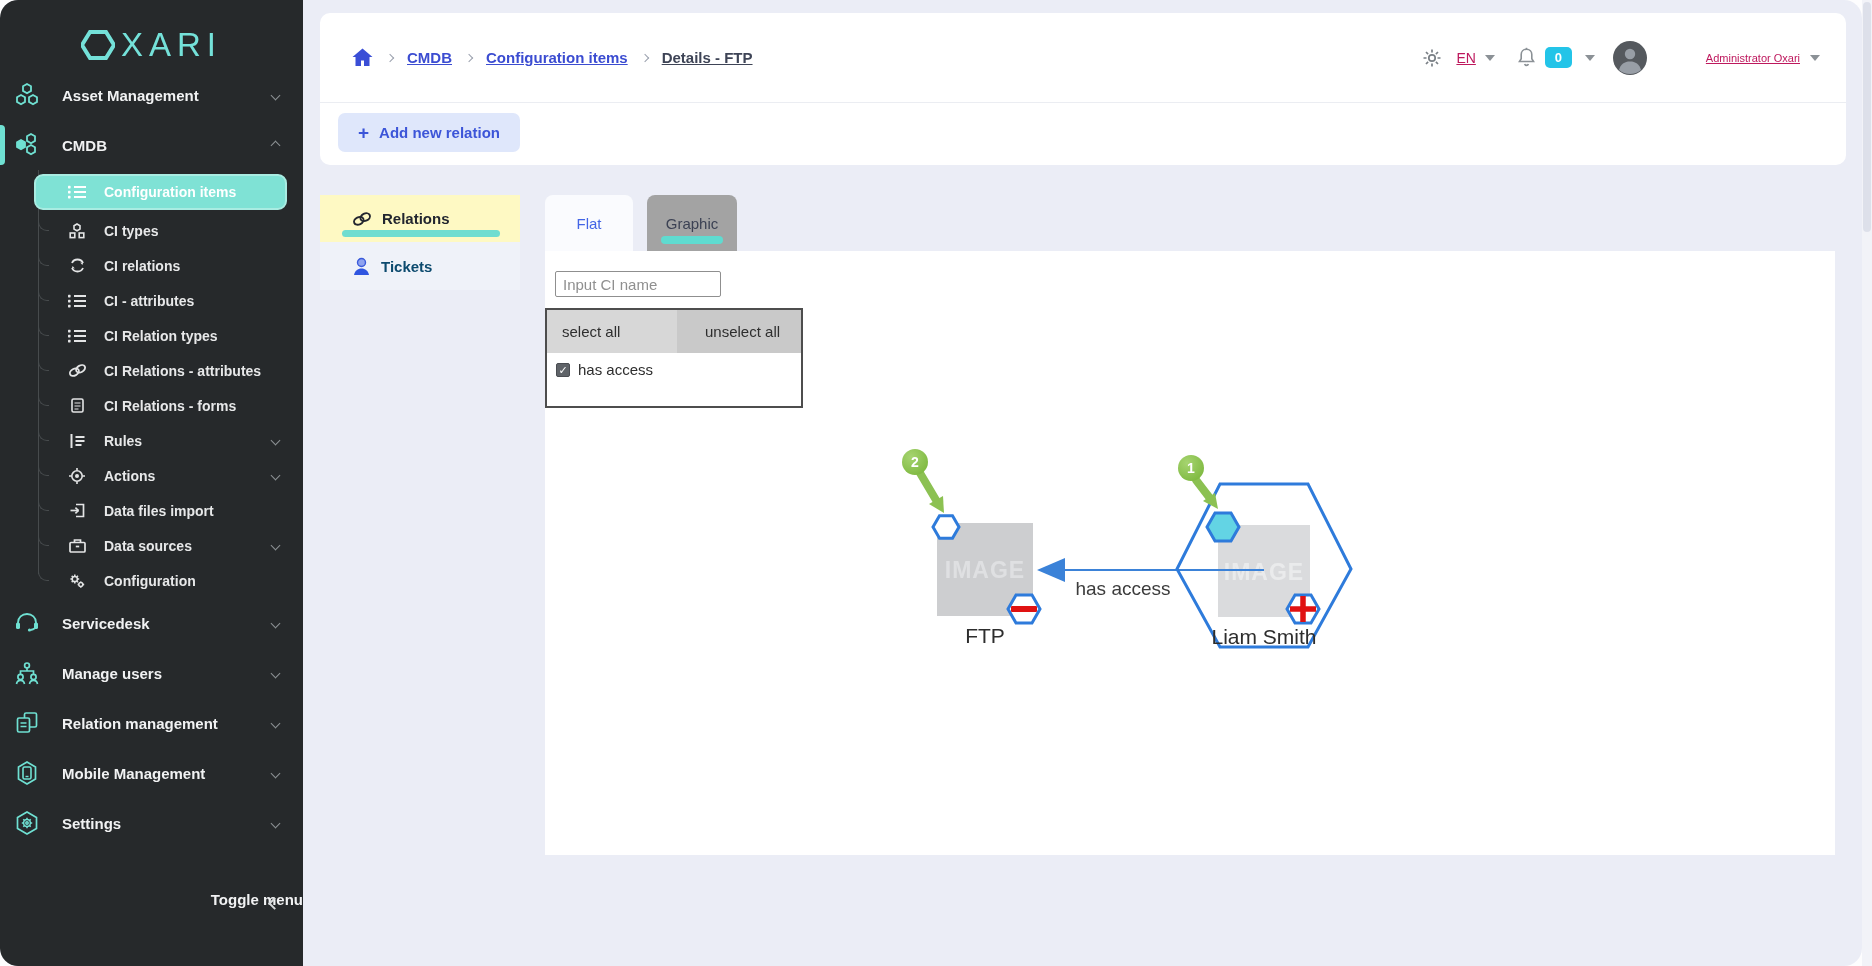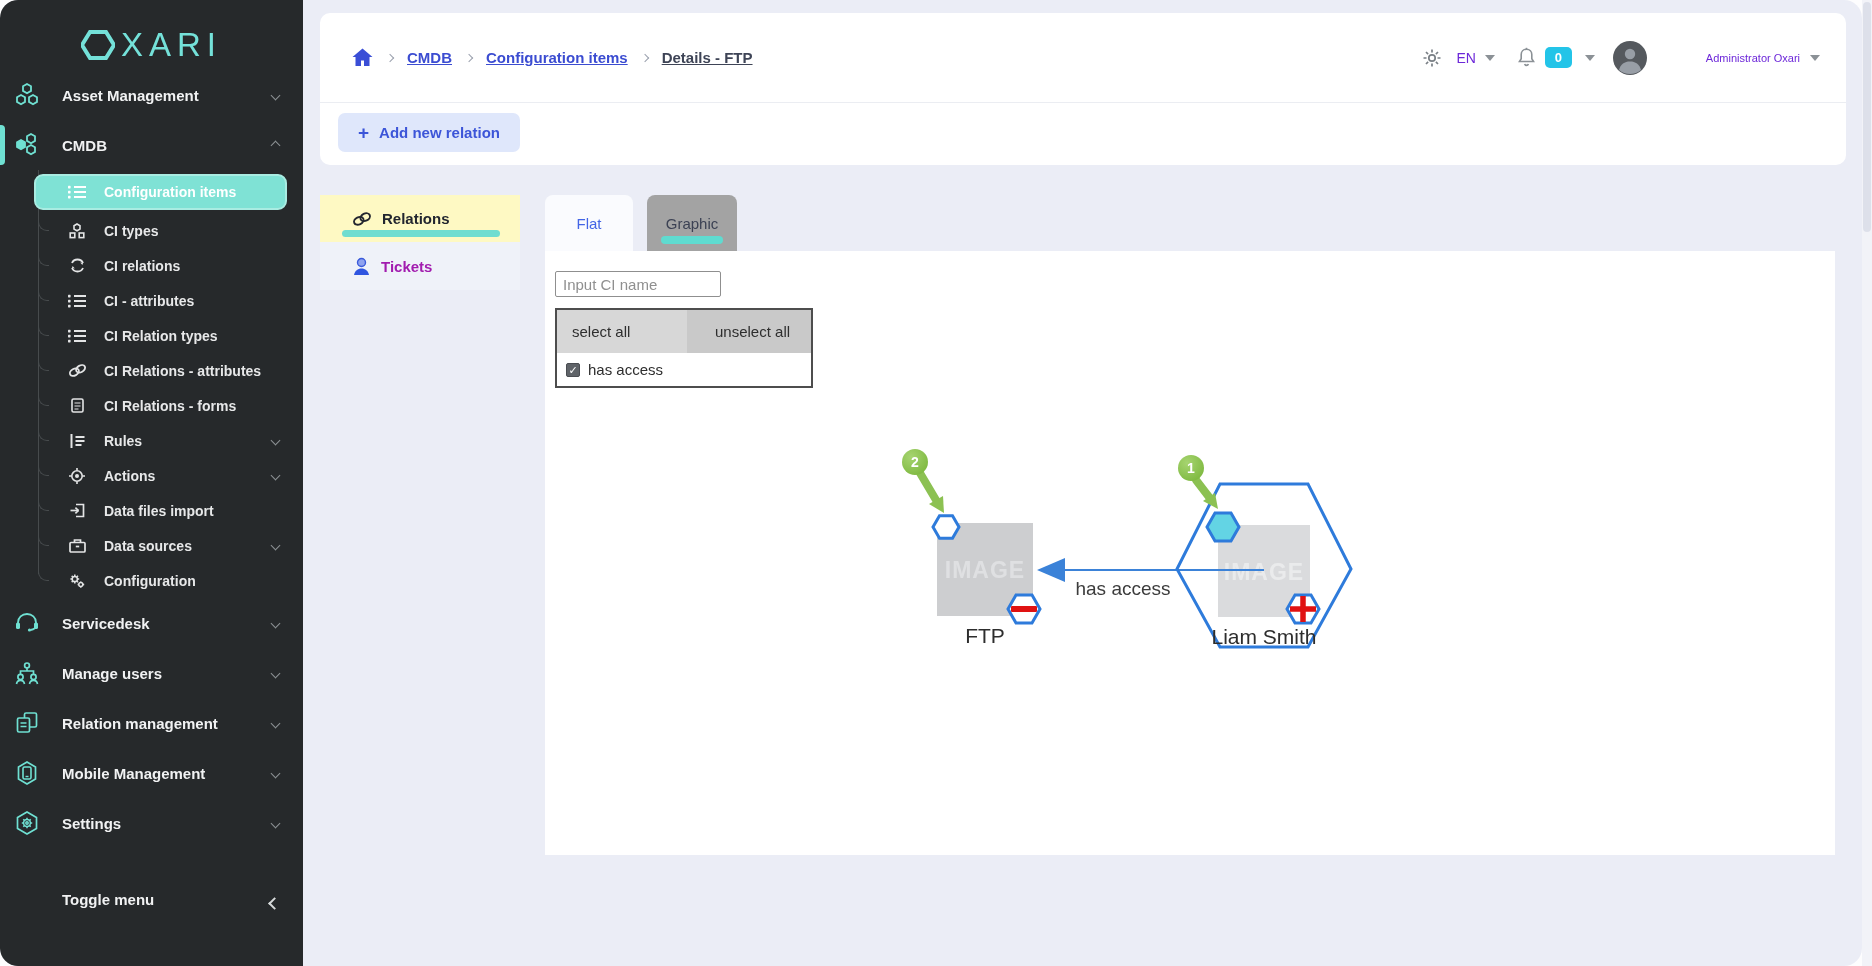--- a/index.html
+++ b/index.html
@@ -26,57 +26,57 @@
   .active-bar { position:absolute; left:0; top:5px; width:5px; height:40px; background:#6fe0d2; border-radius:0 4px 4px 0; }
   #cmdb-children { position:relative; padding:1px 0 0 0; }
   #tree-line { position:absolute; left:38px; top:0; width:1px; height:404px; background:#474b4d; }
   .child-item { position:relative; height:35px; display:flex; align-items:center; padding-left:64px; cursor:pointer; color:#e7e8e9; }
   .child-item .ic-box { width:26px; display:flex; justify-content:center; color:#e3e4e5; }
   .child-item .lbl { margin-left:14px; font-size:14px; font-weight:700; }
   .child-item .chev { position:absolute; right:24px; }
   .branch { position:absolute; left:38px; top:3px; width:11px; height:15px; border-left:1px solid #474b4d; border-bottom:1px solid #474b4d; border-bottom-left-radius:9px; }
   .child-item.active-child { height:36px; margin:3px 16px 3px 34px; padding-left:28px; background:#7fe2d5; border:2px solid #a9ece2; border-radius:9px; color:#ffffff; }
   .child-item.active-child .ic-box { color:#ffffff; }
-  #toggle-row { margin-top:26px; }
+  #toggle-row { margin-top:26px;justify-content:flex-end; }
 
   
   #header-card { position:absolute; left:320px; top:13px; width:1526px; height:152px; background:#ffffff; border-radius:10px; }
   #breadcrumb-row { position:absolute; left:0; top:0; right:0; height:89px; display:flex; align-items:center; padding:0 26px 0 32px; }
   .crumb-sep { width:6px; height:6px; border-right:1.8px solid #9aa0ad; border-top:1.8px solid #9aa0ad; transform:rotate(45deg); margin:0 14px; }
   .crumb-link { color:#3b4cd1; font-size:15px; font-weight:700; text-decoration:underline; cursor:pointer; }
   .crumb-current { color:#3e4456; font-size:15px; font-weight:700; text-decoration:underline; }
   #header-right { margin-left:auto; display:flex; align-items:center; color:#8b9196; }
-  #header-right .txt { font-size:14px; color:#6d28d9; }
+  #header-right .txt { font-size:14px; color:#be185d;text-decoration:underline; }
   .caret { width:0; height:0; border-left:5px solid transparent; border-right:5px solid transparent; border-top:6px solid #8b9196; display:inline-block; }
   #notif-badge { min-width:27px; height:21px; background:#23c4e8; border-radius:5px; color:#fff; font-size:13px; font-weight:700; display:flex; align-items:center; justify-content:center; padding:0 6px; }
   #header-divider { position:absolute; left:0; top:89px; width:100%; height:1px; background:#ebedf2; }
   #add-relation-btn { position:absolute; left:18px; top:100px; height:39px; background:#dfe7fb; border:none; border-radius:7px; color:#3c55d8; font-size:15px; font-weight:600; display:flex; align-items:center; gap:10px; padding:0 20px; cursor:pointer; font-family:"Liberation Sans",sans-serif; }
   #add-relation-btn .plus { font-size:19px; font-weight:700; line-height:1; }
 
   
   #side-tabs { position:absolute; left:320px; top:195px; width:200px; }
   .side-tab { position:relative; display:flex; align-items:center; padding-left:32px; cursor:pointer; }
   #side-tab-relations { height:47px; background:#fef9c3; }
   #side-tab-relations .lbl { margin-left:10px; font-size:15px; font-weight:700; color:#22262f; }
   #relations-underline { position:absolute; left:22px; bottom:5px; width:158px; height:7px; border-radius:4px; background:#70ddd0; }
   #side-tab-tickets { height:48px; background:#eff2f9; }
-  #side-tab-tickets .lbl { margin-left:10px; font-size:15px; font-weight:700; color:#a21caf; }
+  #side-tab-tickets .lbl { margin-left:10px; font-size:15px; font-weight:700; color:#0c4a6e; }
 
   
   .view-tab { position:absolute; top:195px; height:56px; display:flex; align-items:center; justify-content:center; border-radius:8px 8px 0 0; cursor:pointer; }
   #tab-flat { left:545px; width:88px; background:#fafbfe; color:#4365e6; font-size:15px; }
   #tab-graphic { left:647px; width:90px; background:#a3a3a3; color:#3c4254; font-size:15px; }
   #graphic-underline { position:absolute; bottom:7px; left:14px; width:62px; height:8px; border-radius:4px; background:#5fdbd0; }
 
   
   #content-panel { position:absolute; left:545px; top:251px; width:1290px; height:604px; background:#ffffff; }
   #graph-svg { position:absolute; left:0; top:0; }
   #ci-name-input { position:absolute; left:10px; top:20px; width:166px; height:26px; border:1px solid #8f8f8f; border-radius:2px; font-size:15px; color:#444; padding:0 7px; font-family:"Liberation Sans",sans-serif; background:#fff; }
   #ci-name-input::placeholder { color:#8f8f8f; }
-  #filter-box { position:absolute; left:10px; top:57px; width:258px; height:80px; border:2px solid #4d4d4d; background:#fff; }
+  #filter-box { position:absolute; left:0; top:57px; width:258px; height:100px; border:2px solid #4d4d4d; background:#fff; }
   #filter-head { display:flex; height:43px; }
   .filter-btn { height:43px; display:flex; align-items:center; font-size:15px; color:#2e2e2e; cursor:pointer; }
   #select-all-btn { width:130px; background:#d7d7d7; padding-left:15px; }
   #unselect-all-btn { width:124px; background:#c9c9c9; padding-left:28px; }
   #filter-row { display:flex; align-items:center; height:33px; padding-left:9px; cursor:pointer; }
   #checkbox { width:14px; height:14px; background:#5f6368; border:1px solid #4a4d52; border-radius:2px; color:#fff; font-size:11px; line-height:13px; text-align:center; }
   #filter-row .lbl { margin-left:8px; font-size:15px; color:#2e2e2e; }
 
   svg text { font-family:"Liberation Sans", sans-serif; }
 </style>

